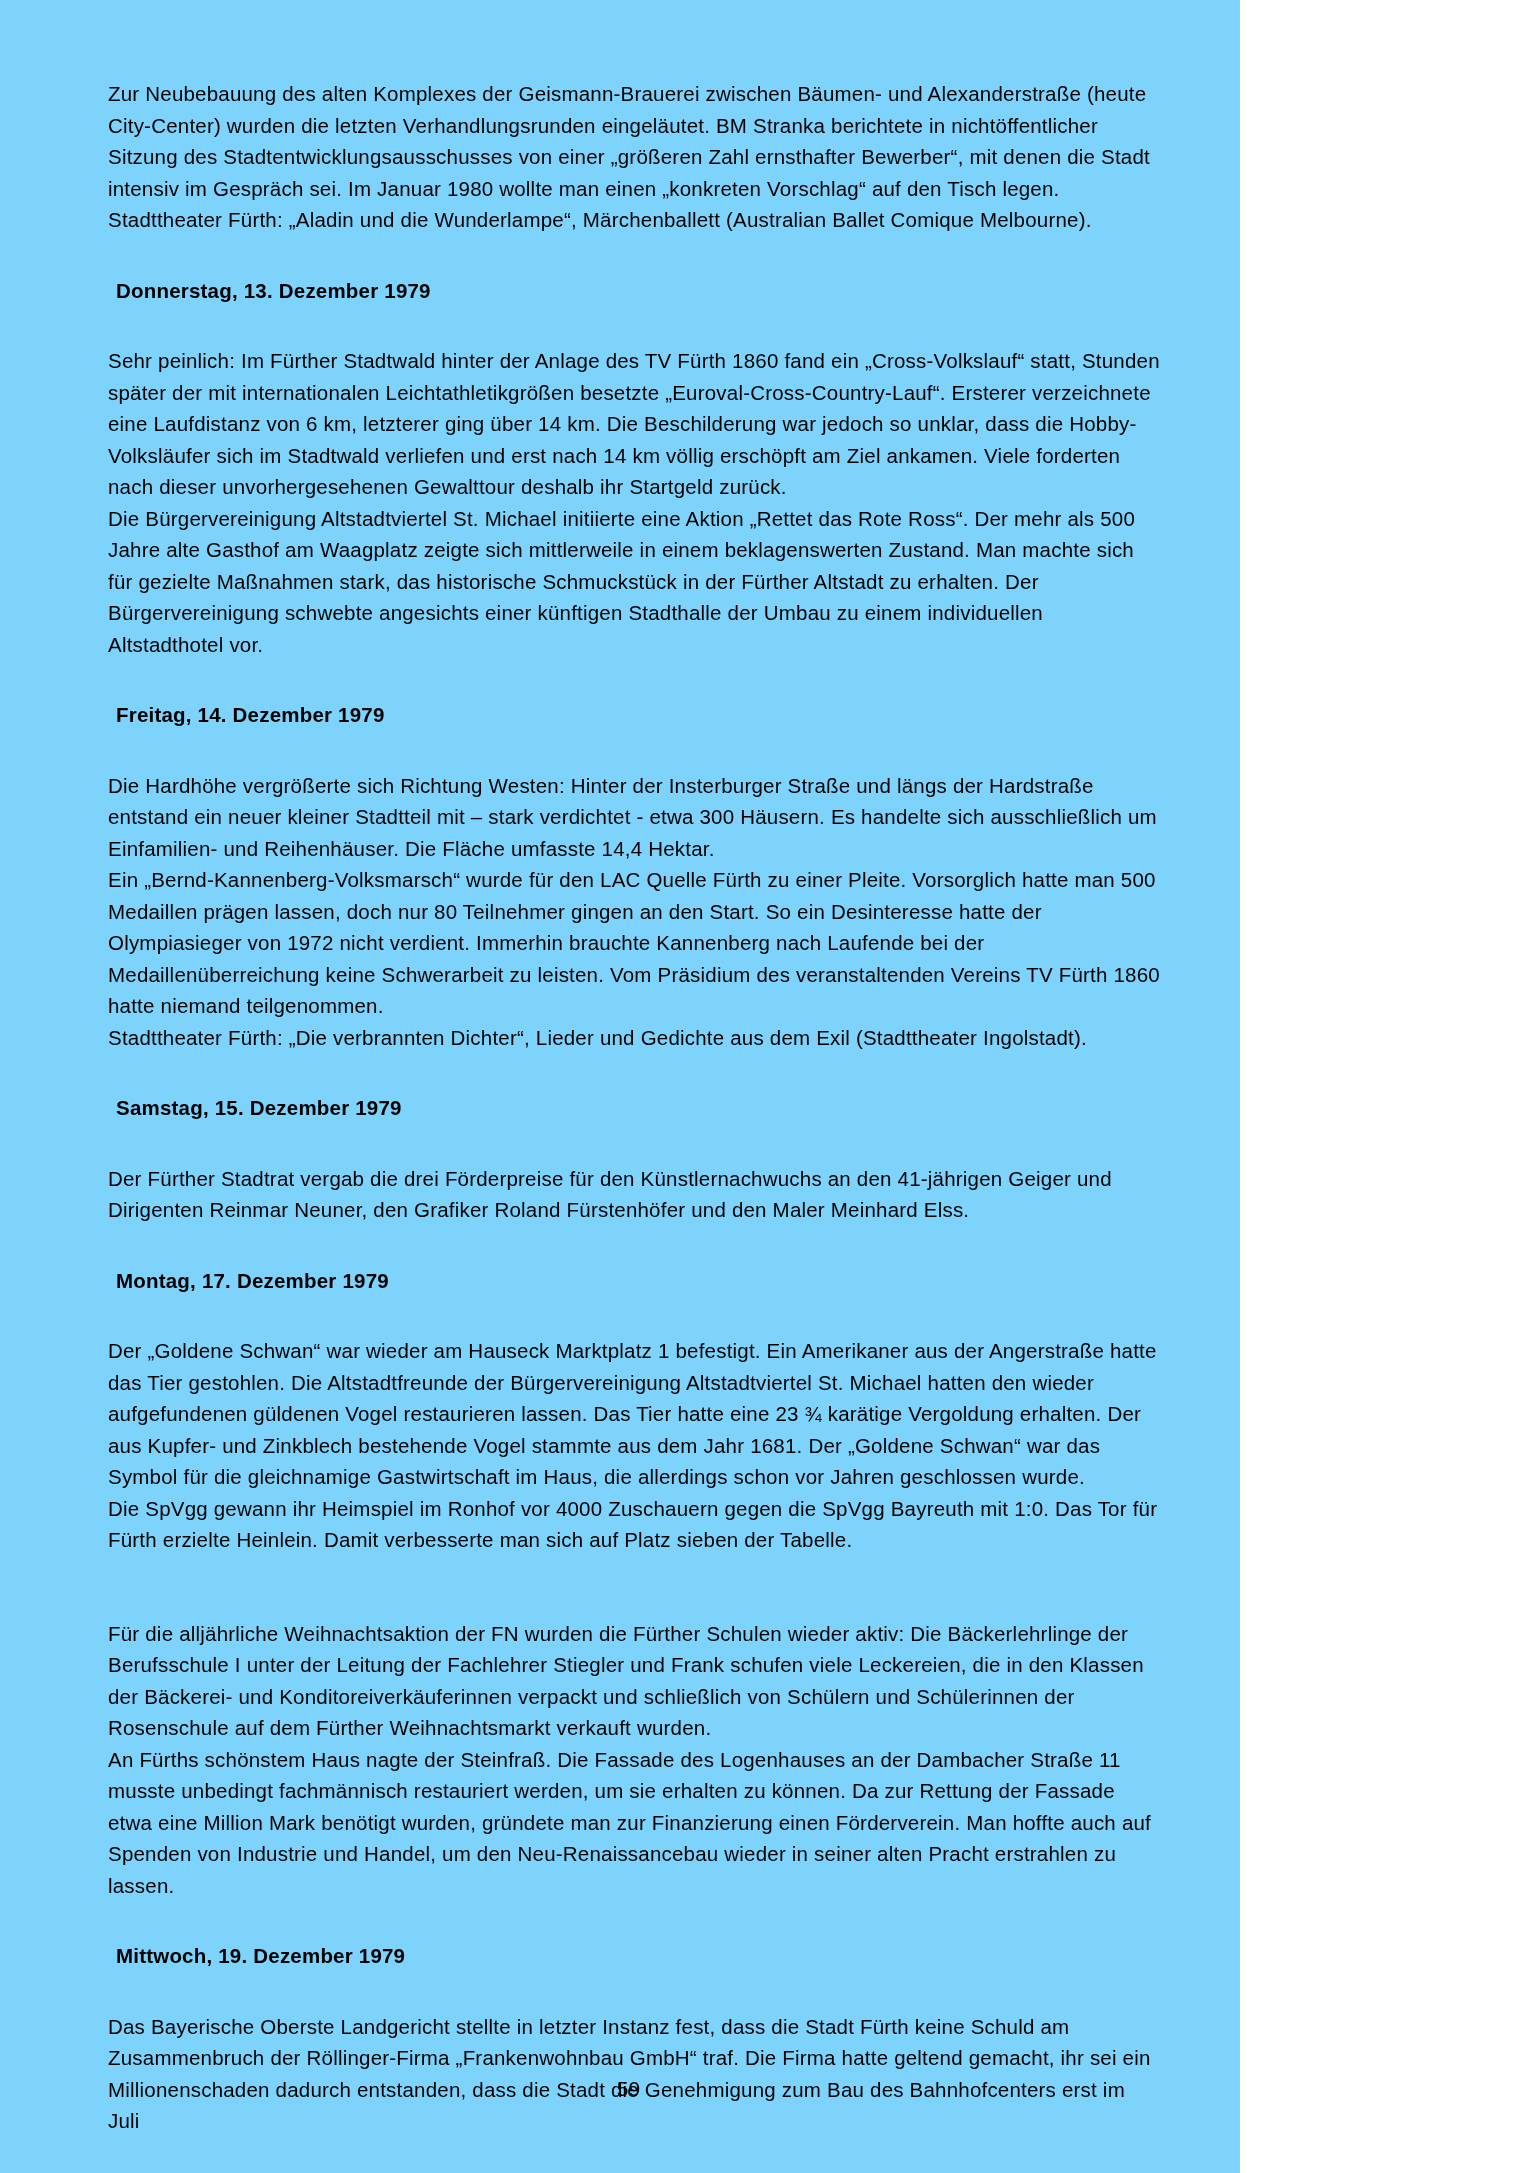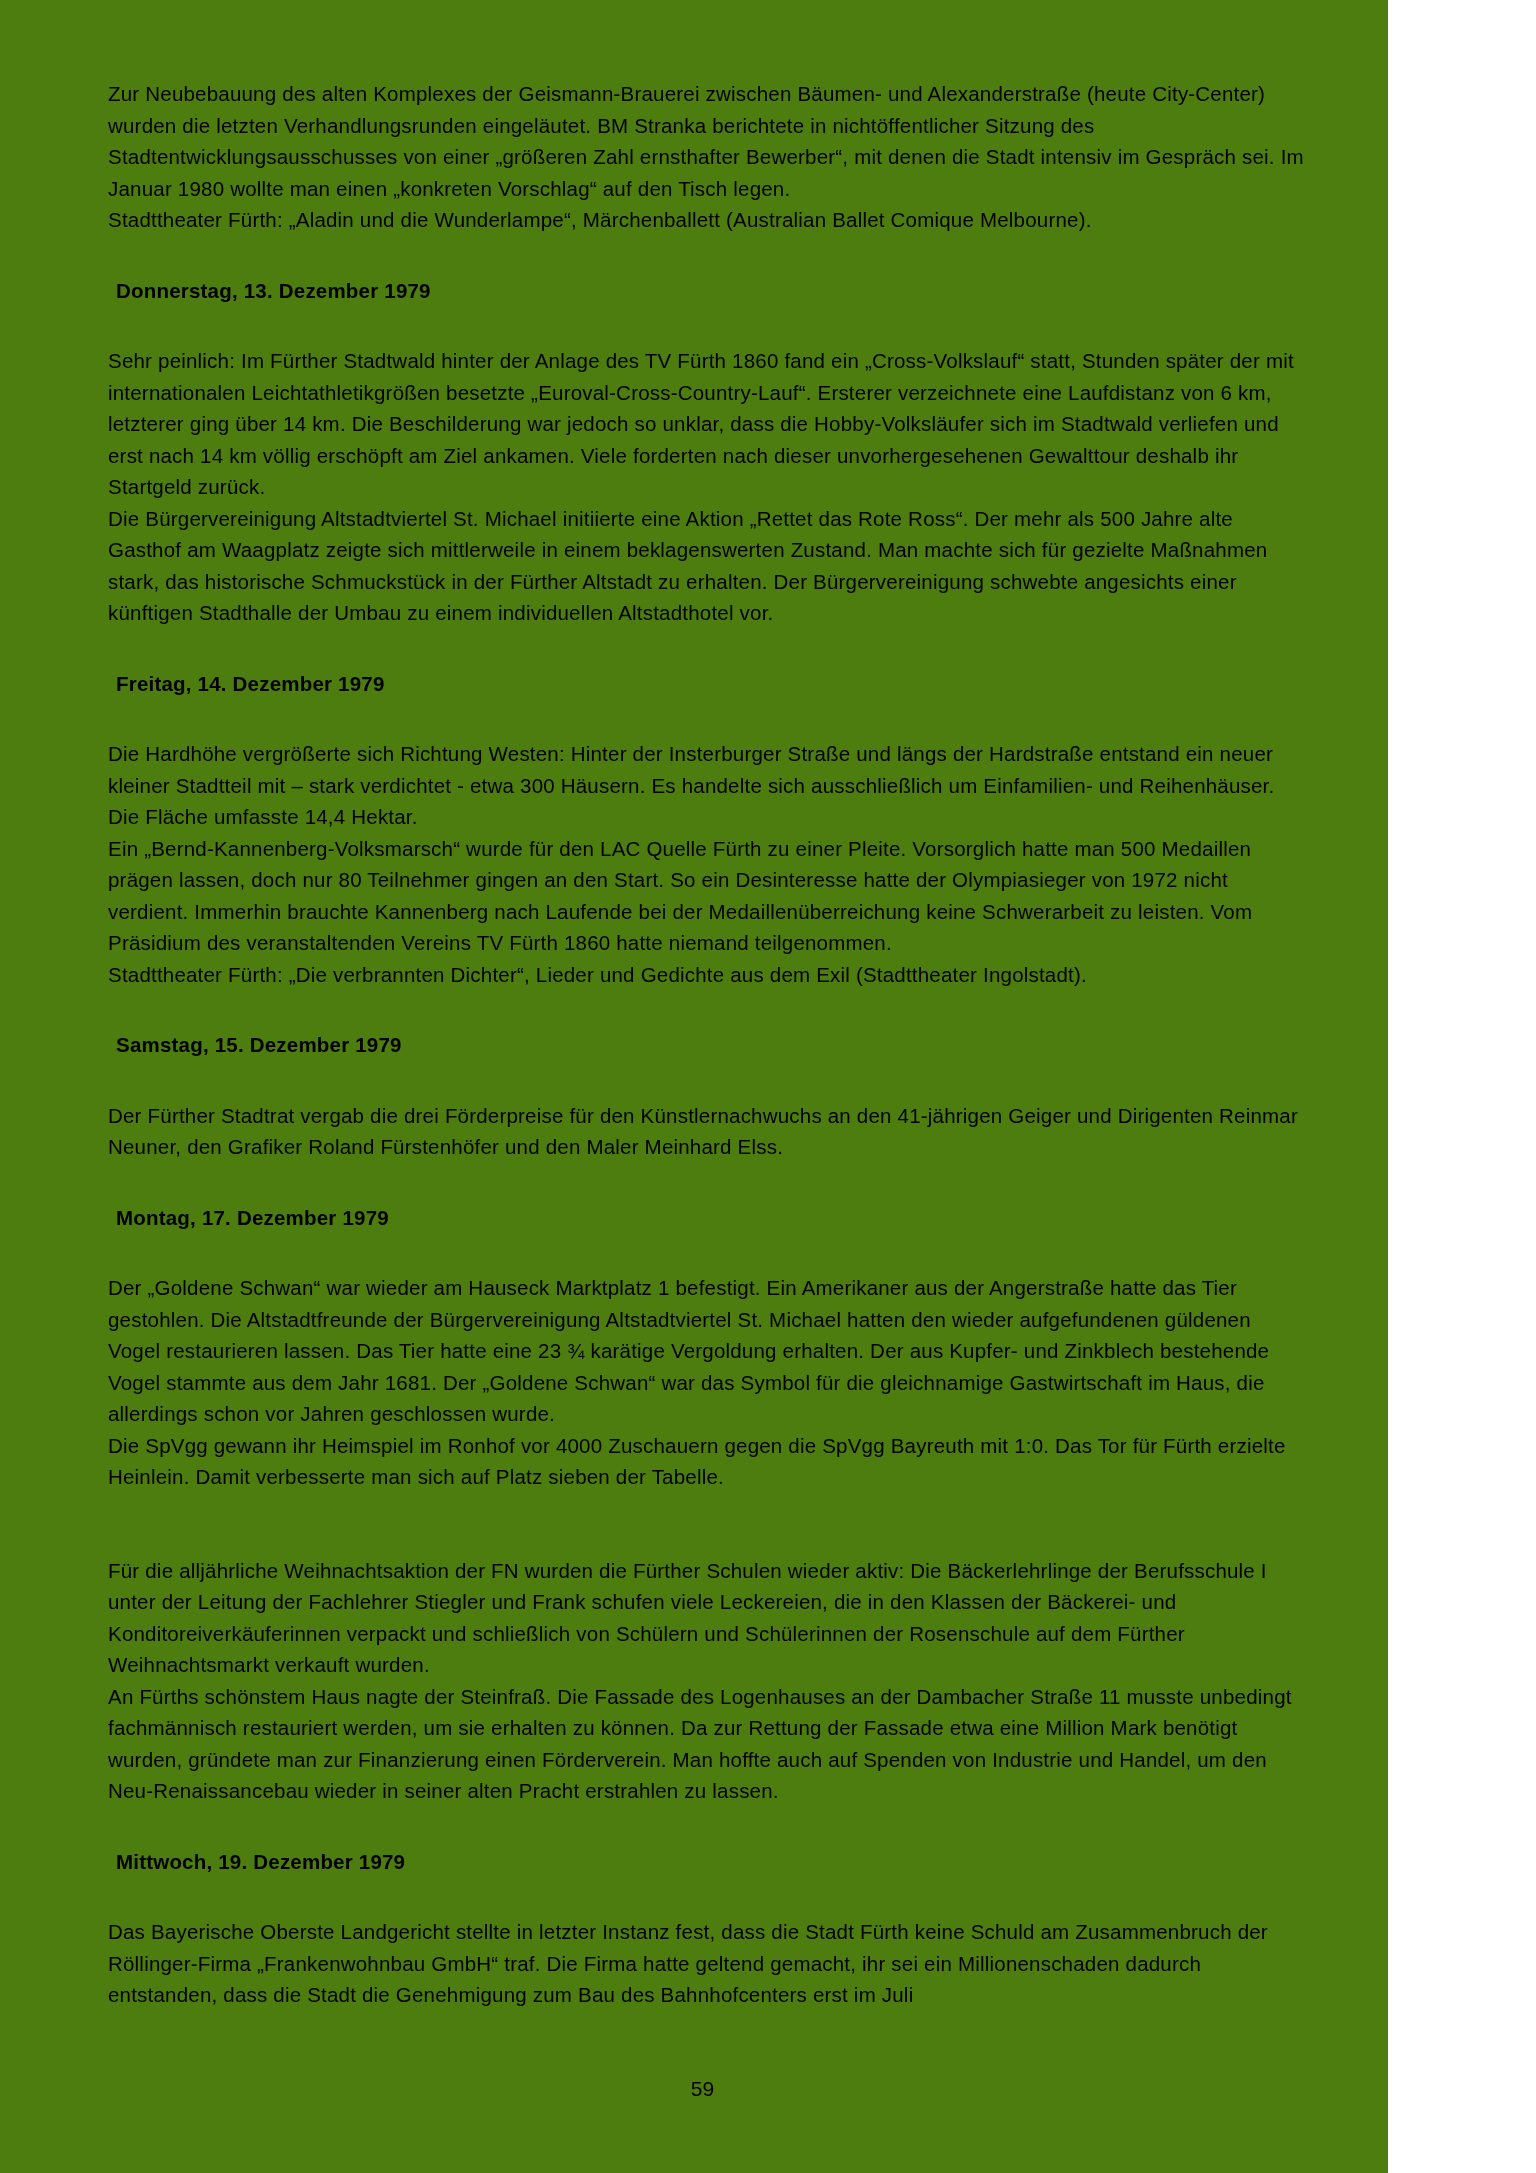--- a/index.html
+++ b/index.html
@@ -2,23 +2,23 @@
 <html><head>
 <meta charset="utf-8">
 <style>
   html, body {
     margin: 0;
     padding: 0;
     background: #ffffff;
   }
   .page {
     position: relative;
-    width: 1388px;
+    width: 1240px;
     height: 2173px;
-    background: #4d7c0f;
+    background: #7dd3fc;
     box-sizing: border-box;
     padding: 78px 79px 40px 108px;
     font-family: "Liberation Sans", sans-serif;
     color: #000000;
   }
   .body-text {
     font-size: 20.5px;
     line-height: 31.5px;
     text-align: left;
     margin: 0;

